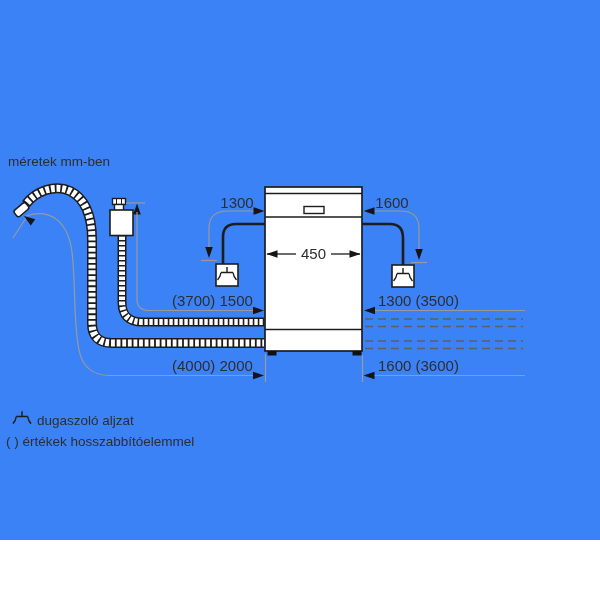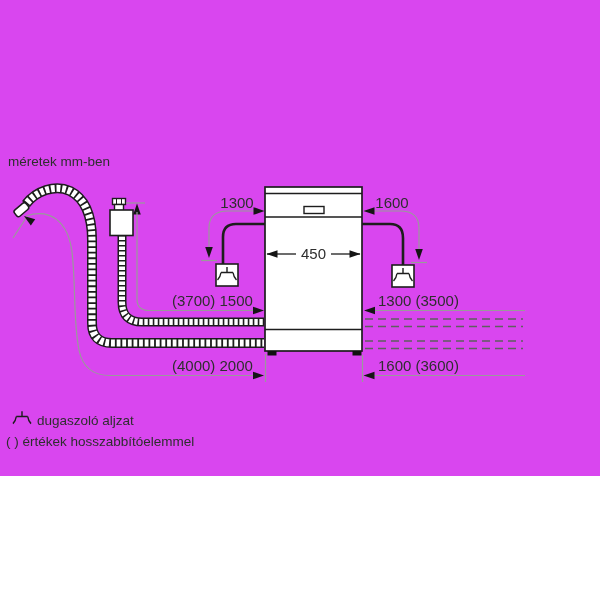--- a/index.html
+++ b/index.html
@@ -1,17 +1,17 @@
 <!DOCTYPE html>
 <html><head>
 <meta charset="utf-8">
 <style>
   html,body{margin:0;padding:0;background:#ffffff;}
   body{width:600px;height:600px;overflow:hidden;}
-  .stage{width:600px;height:476px;background:#d946ef;text-align:right;}
+  .stage{width:600px;height:540px;background:#3b82f6;text-align:right;}
   svg{display:block;}
   text{font-family:"Liberation Sans","DejaVu Sans",sans-serif;fill:#2e2e2e;}
   .dim{font-size:15px;}
   .small{font-size:13.5px;}
   .thin{stroke:#9a9a9a;stroke-width:1.2;fill:none;}
   .blk{stroke:#1d1d1d;fill:none;}
   .dash{stroke:#5f5f5f;stroke-width:1.3;fill:none;stroke-dasharray:8 5;}
 </style>
 </head>
 <body>

